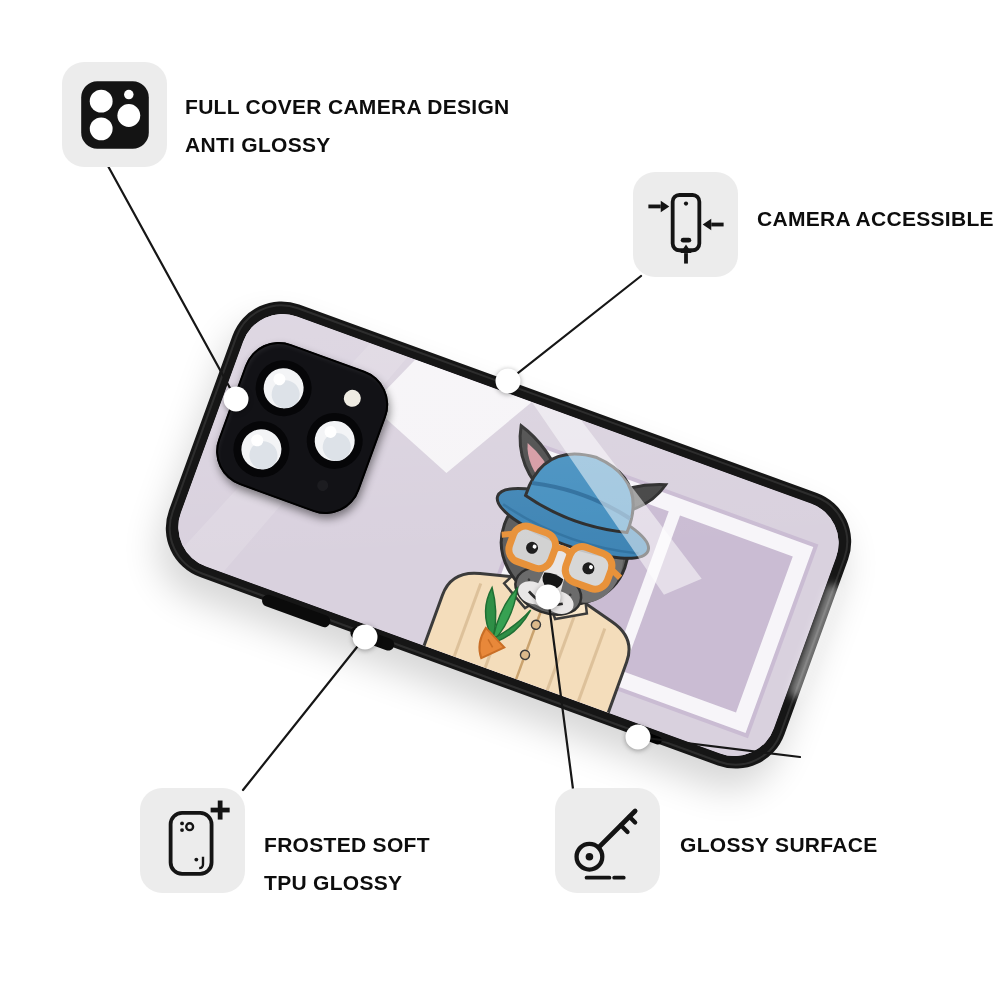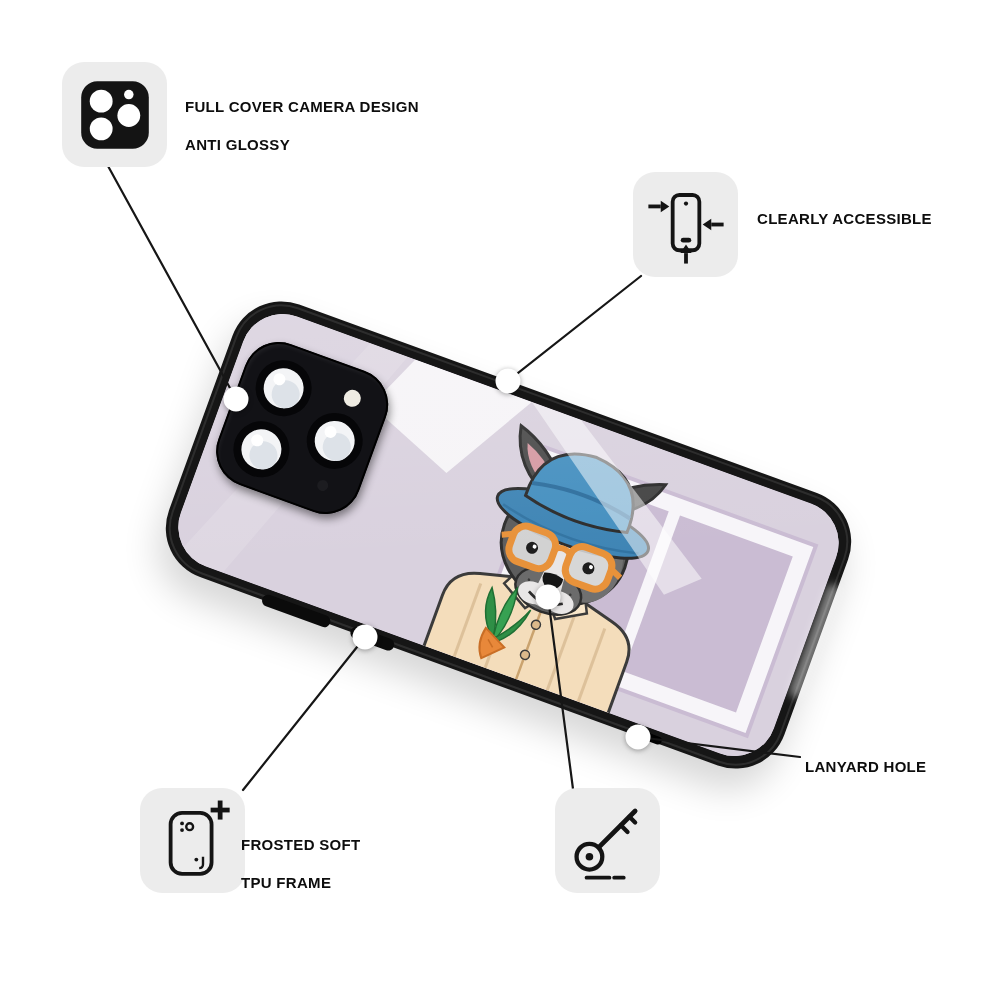--- a/index.html
+++ b/index.html
@@ -3,21 +3,21 @@
 <meta charset="utf-8">
 <style>
   html,body{margin:0;padding:0;background:#ffffff;}
   .stage{position:relative;width:1000px;height:1000px;background:#ffffff;overflow:hidden;
          font-family:"Liberation Sans",sans-serif;color:#0d0d0d;}
 
   
   .icon-box{position:absolute;width:105px;height:105px;background:#ececec;border-radius:22px;
             display:flex;align-items:center;justify-content:center;z-index:4;}
   .icon-box svg{width:100px;height:100px;}
-  .label{position:absolute;font-weight:700;font-size:15px;letter-spacing:.3px;line-height:38px;
+  .label{position:absolute;font-weight:700;font-size:21px;letter-spacing:.3px;line-height:38px;
          white-space:nowrap;z-index:4;}
 
   
   .case{position:absolute;left:181px;top:390px;width:655px;height:290px;background:#161616;
         border-radius:52px;transform:rotate(20deg);box-shadow:0 22px 36px rgba(0,0,0,.16);z-index:1;}
   .case::before{content:'';position:absolute;inset:3px;border-radius:49px;
         border:2px solid rgba(255,255,255,.10);pointer-events:none;}
   .back-panel{position:absolute;left:12px;top:12px;width:631px;height:266px;border-radius:42px;
         overflow:hidden;background:linear-gradient(110deg,#ded7e3,#d8cfde 45%,#cfc5d7);}
   .back-panel svg{display:block;width:631px;height:266px;}
@@ -203,49 +203,49 @@
       <rect x="47" y="66" width="11" height="5" rx="2.5" fill="#141414"></rect>
       <line x1="13" y1="33" x2="26" y2="33" class="ink" stroke-width="4"></line>
       <path d="M26,27 L35,33 L26,39 Z" fill="#141414"></path>
       <line x1="92" y1="52" x2="79" y2="52" class="ink" stroke-width="4"></line>
       <path d="M79,46 L70,52 L79,58 Z" fill="#141414"></path>
       <line x1="52.5" y1="93" x2="52.5" y2="82" class="ink" stroke-width="4"></line>
       <path d="M46.5,82 L52.5,73 L58.5,82 Z" fill="#141414"></path>
     </svg>
   </div>
   <div class="label" style="left:757px;top:200px">
-    <div>CLEARLY ACCESSIBLE</div>
-  </div>
-
-  <div class="label" style="left:805px;top:748px">LANYARD HOLE</div>
+    <div>CAMERA ACCESSIBLE</div>
+  </div>
+
 
   <div class="icon-box" style="left:140px;top:788px">
     <svg viewBox="0 0 105 105">
       <rect x="29" y="23" width="43" height="64" rx="12" class="ink" stroke-width="4"></rect>
       <line x1="81" y1="10" x2="81" y2="30" class="ink" stroke-width="5"></line>
       <line x1="71" y1="20" x2="91" y2="20" class="ink" stroke-width="5"></line>
       <circle cx="41" cy="34" r="2" fill="#141414"></circle>
       <circle cx="41" cy="41" r="2" fill="#141414"></circle>
       <circle cx="49" cy="37.5" r="3.6" class="ink" stroke-width="2.5"></circle>
       <circle cx="56" cy="72" r="2" fill="#141414"></circle>
       <path d="M63,69 v8 q0,4 -4,4" class="ink" stroke-width="2.5"></path>
     </svg>
   </div>
-  <div class="label" style="left:241px;top:826px">
+  <div class="label" style="left:264px;top:826px">
     <div>FROSTED SOFT</div>
-    <div>TPU FRAME</div>
+    <div>TPU GLOSSY</div>
   </div>
 
   <div class="icon-box" style="left:555px;top:788px">
     <svg viewBox="0 0 105 105">
       <circle cx="33" cy="69" r="13.5" class="ink" stroke-width="4.5"></circle>
       <circle cx="33" cy="69" r="4" fill="#141414"></circle>
       <line x1="43" y1="59" x2="81" y2="21" class="ink" stroke-width="5" stroke-linecap="round"></line>
       <line x1="66" y1="36" x2="73" y2="43" class="ink" stroke-width="4.5" stroke-linecap="round"></line>
       <line x1="75" y1="27" x2="81" y2="33" class="ink" stroke-width="4.5" stroke-linecap="round"></line>
       <line x1="30" y1="91" x2="54" y2="91" class="ink" stroke-width="4" stroke-linecap="round"></line>
       <line x1="59" y1="91" x2="69" y2="91" class="ink" stroke-width="4" stroke-linecap="round"></line>
     </svg>
   </div>
   <div class="label" style="left:680px;top:826px">
+    <div>GLOSSY SURFACE</div>
   </div>
 
 </div>
 
 </body></html>

